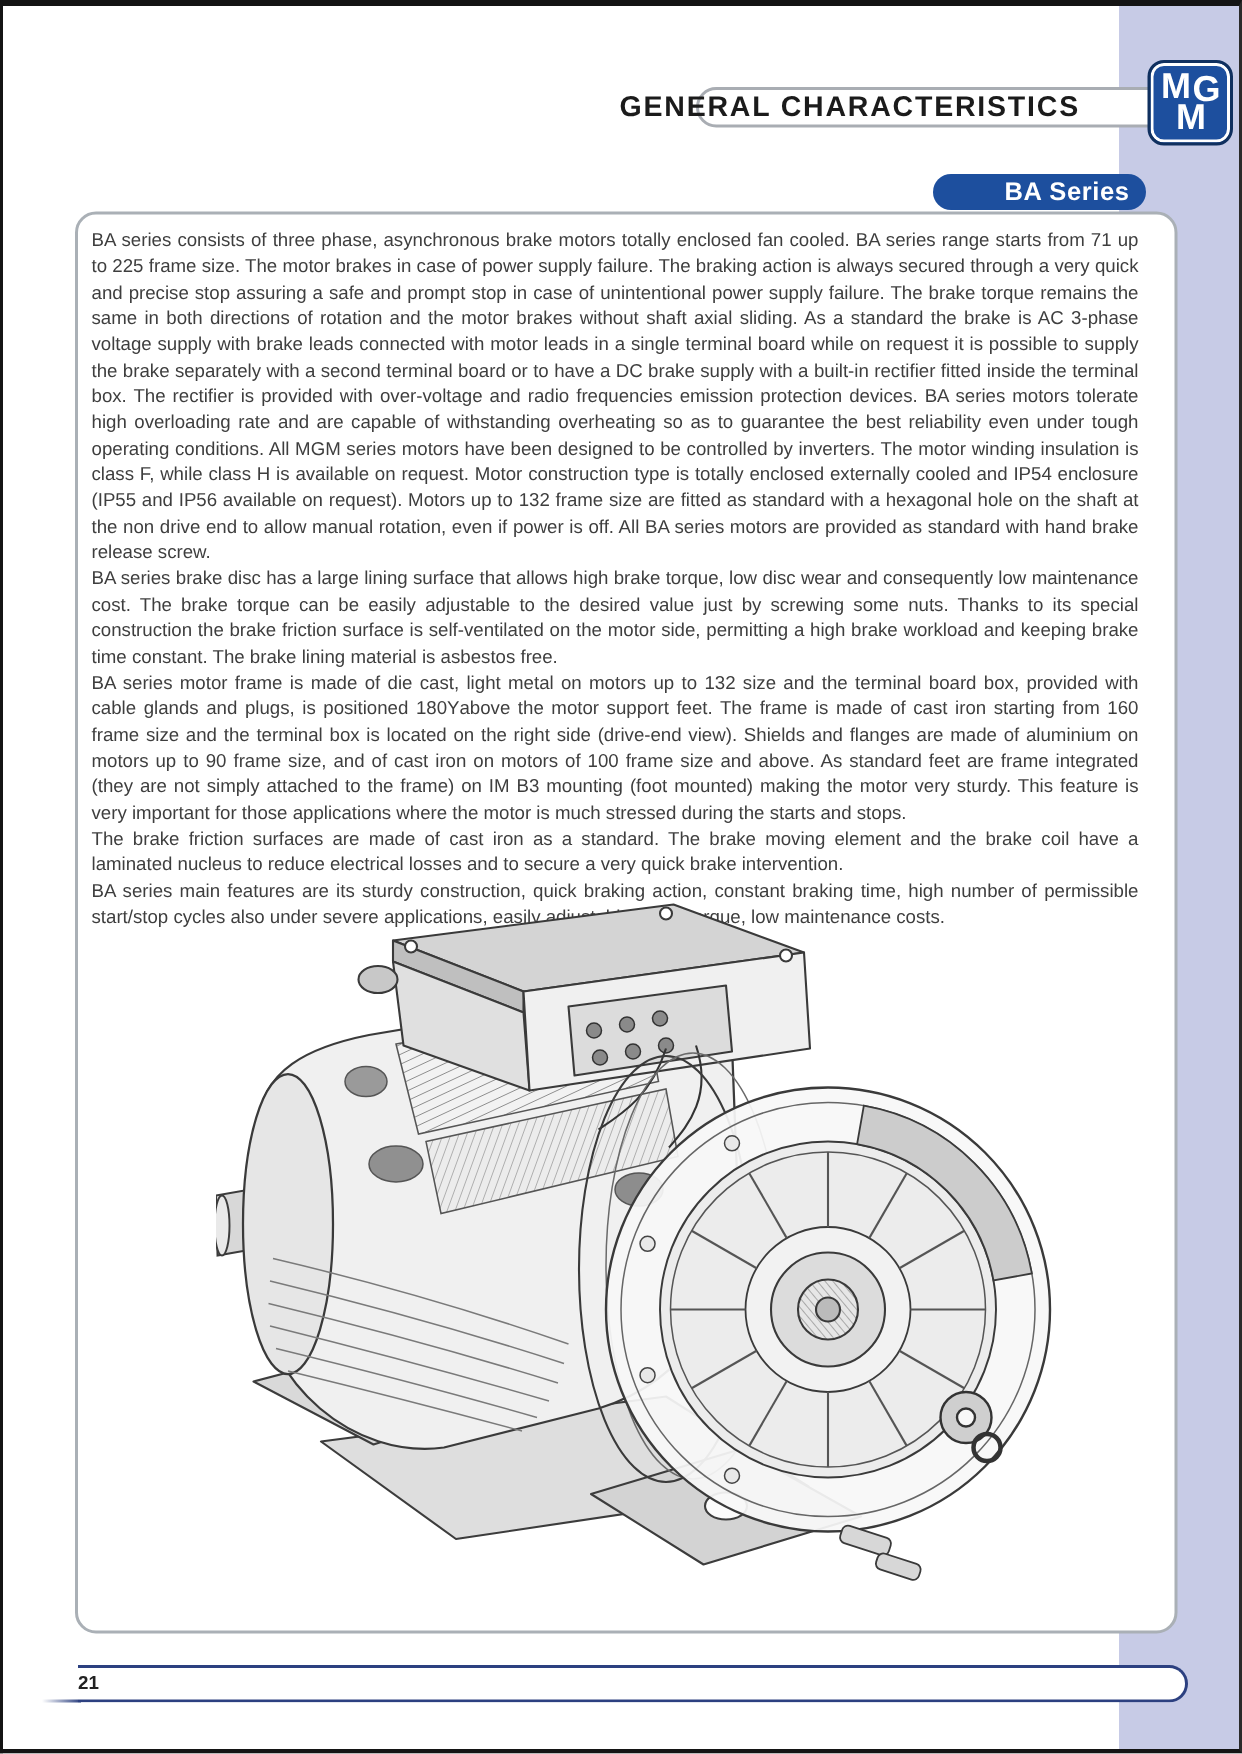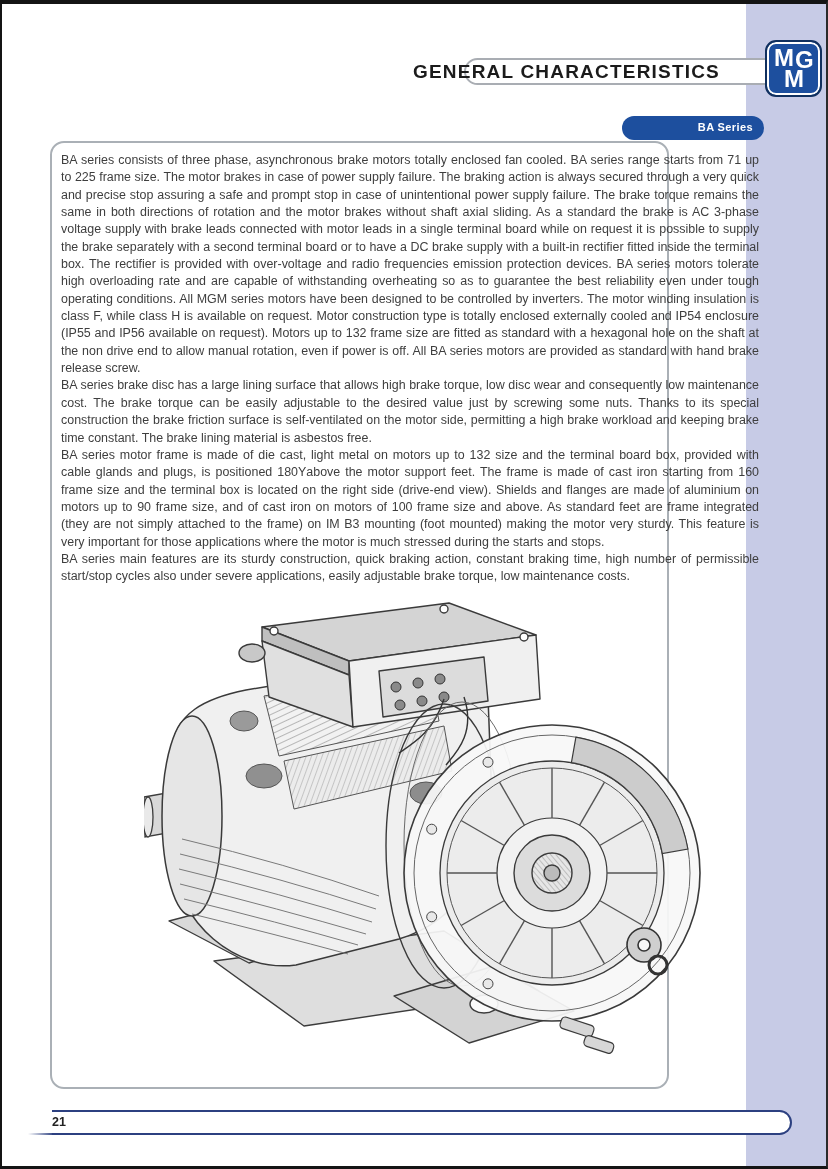--- a/index.html
+++ b/index.html
@@ -42,25 +42,25 @@
   .logo .l1{left:7px;top:4px;}
   .logo .l2{left:28px;top:6px;}
   .logo .l3{left:17px;top:25px;}
   .ba-badge{
     position:absolute;left:620px;top:112px;width:142px;height:24px;
     background:#1d4f9e;border-radius:13px;box-sizing:border-box;
     text-align:right;
   }
   .ba-badge span{
     display:inline-block;padding-right:11px;line-height:23px;
-    color:#ffffff;font-size:11px;font-weight:bold;letter-spacing:.4px;
+    color:#ffffff;font-size:17px;font-weight:bold;letter-spacing:.4px;
   }
   
   .content-box{
-    position:absolute;left:48px;top:137px;width:619px;height:948px;
+    position:absolute;left:48px;top:137px;width:735px;height:948px;
     background:#ffffff;border:2px solid #aab0b6;border-radius:14px;
     box-sizing:border-box;
   }
   .body-text{
     position:absolute;left:9px;top:9px;width:698px;
     font-size:12.45px;line-height:17.35px;color:#3e3e3e;
     text-align:justify;
   }
   .body-text p{margin:0;padding:0;}
   .illustration{
@@ -102,20 +102,21 @@
 
   <div class="ba-badge">
     <span>BA Series</span>
   </div>
 
   <div class="content-box">
     <div class="body-text">
       <p>BA series consists of three phase, asynchronous brake motors totally enclosed fan cooled. BA series range starts from 71 up to 225 frame size. The motor brakes in case of power supply failure. The braking action is always secured through a very quick and precise stop assuring a safe and prompt stop in case of unintentional power supply failure. The brake torque remains the same in both directions of rotation and the motor brakes without shaft axial sliding. As a standard the brake is AC 3-phase voltage supply with brake leads connected with motor leads in a single terminal board while on request it is possible to supply the brake separately with a second terminal board or to have a DC brake supply with a built-in rectifier fitted inside the terminal box. The rectifier is provided with over-voltage and radio frequencies emission protection devices. BA series motors tolerate high overloading rate and are capable of withstanding overheating so as to guarantee the best reliability even under tough operating conditions. All MGM series motors have been designed to be controlled by inverters. The motor winding insulation is class F, while class H is available on request. Motor construction type is totally enclosed externally cooled and IP54 enclosure (IP55 and IP56 available on request). Motors up to 132 frame size are fitted as standard with a hexagonal hole on the shaft at the non drive end to allow manual rotation, even if power is off. All BA series motors are provided as standard with hand brake release screw.</p>
       <p>BA series brake disc has a large lining surface that allows high brake torque, low disc wear and consequently low maintenance cost. The brake torque can be easily adjustable to the desired value just by screwing some nuts. Thanks to its special construction the brake friction surface is self-ventilated on the motor side, permitting a high brake workload and keeping brake time constant. The brake lining material is asbestos free.</p>
       <p>BA series motor frame is made of die cast, light metal on motors up to 132 size and the terminal board box, provided with cable glands and plugs, is positioned 180Υabove the motor support feet. The frame is made of cast iron starting from 160 frame size and the terminal box is located on the right side (drive-end view). Shields and flanges are made of aluminium on motors up to 90 frame size, and of cast iron on motors of 100 frame size and above. As standard feet are frame integrated (they are not simply attached to the frame) on IM B3 mounting (foot mounted) making the motor very sturdy. This feature is very important for those applications where the motor is much stressed during the starts and stops.</p>
+      <p>The brake friction surfaces are made of cast iron as a standard. The brake moving element and the brake coil have a laminated nucleus to reduce electrical losses and to secure a very quick brake intervention.</p>
       <p>BA series main features are its sturdy construction, quick braking action, constant braking time, high number of permissible start/stop cycles also under severe applications, easily adjustable brake torque, low maintenance costs.</p>
     </div>
 
     <div class="illustration">
       <svg width="560" height="482" viewBox="0 0 560 482" xmlns="http://www.w3.org/2000/svg">
         <defs>
           <pattern id="hatchA" width="6" height="6" patternUnits="userSpaceOnUse" patternTransform="rotate(65)">
             <rect width="6" height="6" fill="#f2f2f2"></rect>
             <line x1="0" y1="0" x2="0" y2="6" stroke="#7a7a7a" stroke-width="1"></line>
           </pattern>

